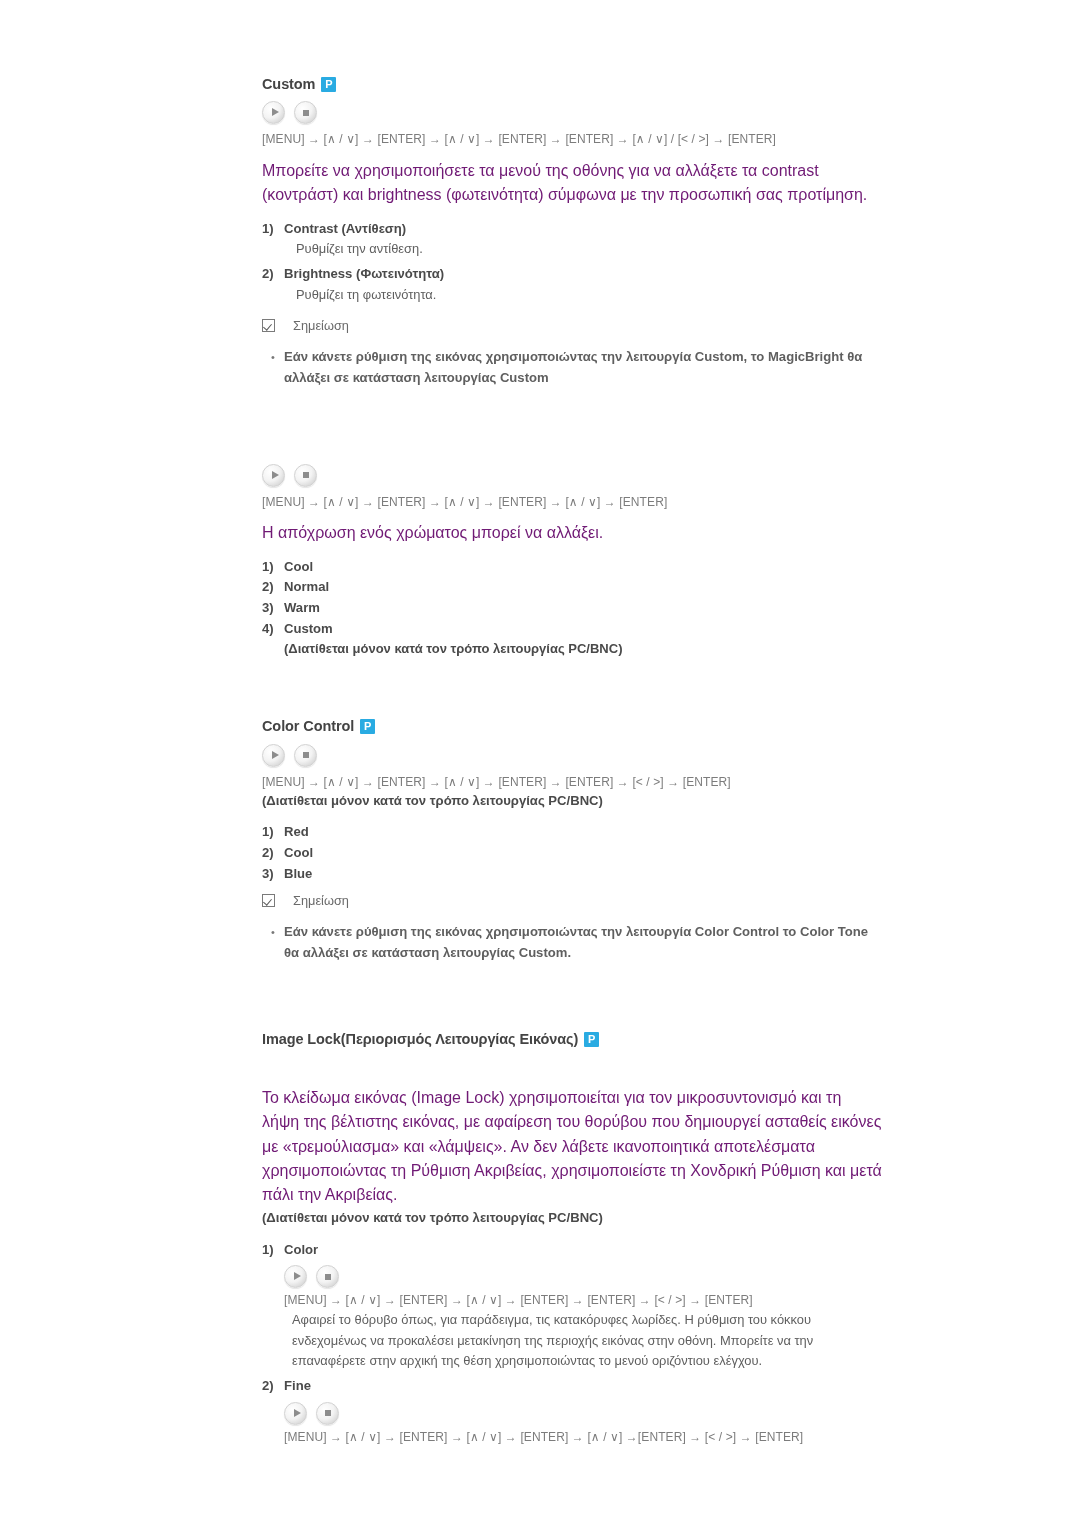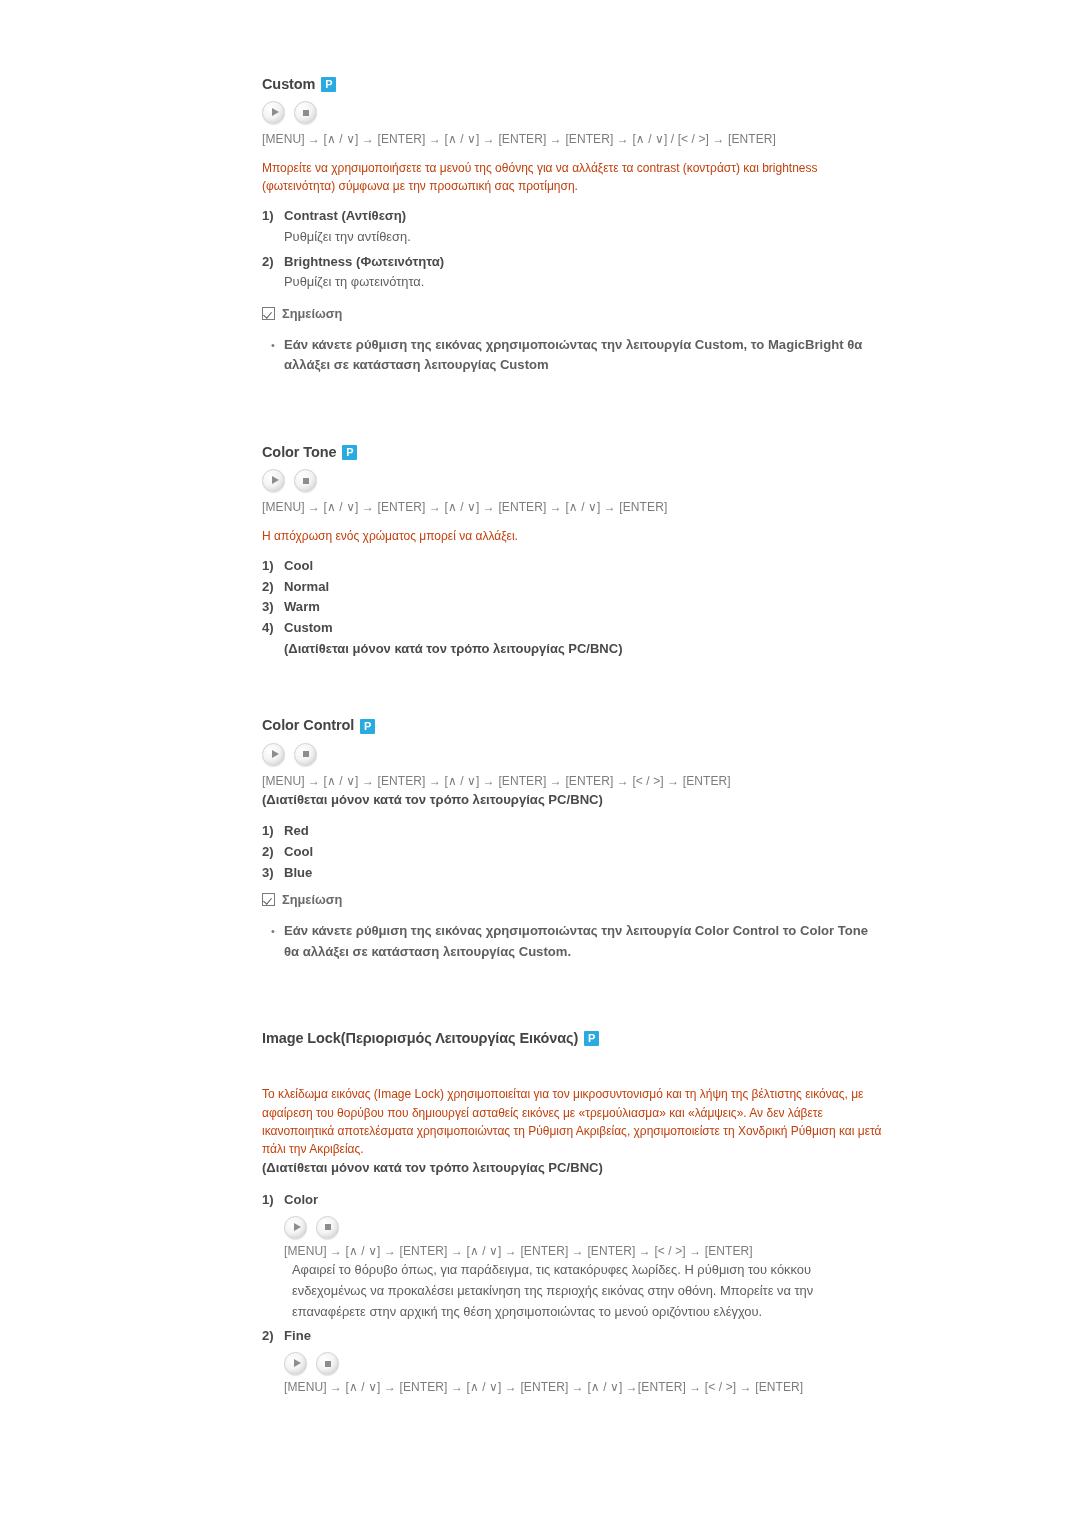--- a/index.html
+++ b/index.html
@@ -106,22 +106,22 @@
     font-size: 12px;
     color: #7c7c7c;
     line-height: 1.55;
     letter-spacing: 0.1px;
     white-space: nowrap;
     margin-top: 2px;
   }
 
   
   .para {
-    font-size: 12px;
-    color: #c2410c;
+    font-size: 16px;
+    color: #701a75;
     line-height: 1.52;
     margin-top: 10px;
   }
   .para-bold {
     font-size: 13.1px;
     color: #4a4a4a;
     font-weight: bold;
     line-height: 1.52;
   }
 
@@ -134,44 +134,43 @@
     color: #4a4a4a;
     line-height: 1.58;
   }
   .numitem .num {
     width: 22px;
     flex: 0 0 22px;
     font-weight: bold;
   }
   .numitem .nlabel { font-weight: bold; text-align: right; }
   .subdesc {
-    margin-left: 22px;
+    margin-left: 34px;
     font-size: 12.9px;
     font-weight: normal;
     color: #5f5f5f;
     line-height: 1.6;
   }
   .subnote {
     margin-left: 22px;
     font-size: 13px;
     font-weight: bold;
     color: #4a4a4a;
     line-height: 1.6;
   }
   .indent-block { margin-left: 22px; }
 
   
   .note-head {
     display: flex;
     align-items: center;
-    gap: 7px;
+    gap: 18px;
     margin-top: 13px;
     font-size: 12.8px;
     color: #6a6a6a;
-    font-weight: bold;
   }
   .note-icon {
     width: 13px;
     height: 13px;
     box-sizing: border-box;
     border: 1.5px solid #7a7a7a;
     background: #ffffff;
     position: relative;
     flex: 0 0 auto;
   }
@@ -254,24 +253,20 @@
         <span>Σημείωση</span>
       </div>
       <div class="bullet-row">
         <span class="dot">•</span>
         <span class="btext">Εάν κάνετε ρύθμιση της εικόνας χρησιμοποιώντας την λειτουργία Custom, το MagicBright θα αλλάξει σε κατάσταση λειτουργίας Custom</span>
       </div>
     </div>
 
     <div class="spacer-lg"></div>
     <div>
-      <div class="sec-heading">
-        <span class="htext">Color Tone</span>
-        <span class="p-badge"></span>
-      </div>
 
       <div class="media-row">
         <span class="media-btn">
             <span class="glyph-play"></span>
           </span>
         <span class="media-btn">
             <span class="glyph-stop"></span>
           </span>
       </div>
 

